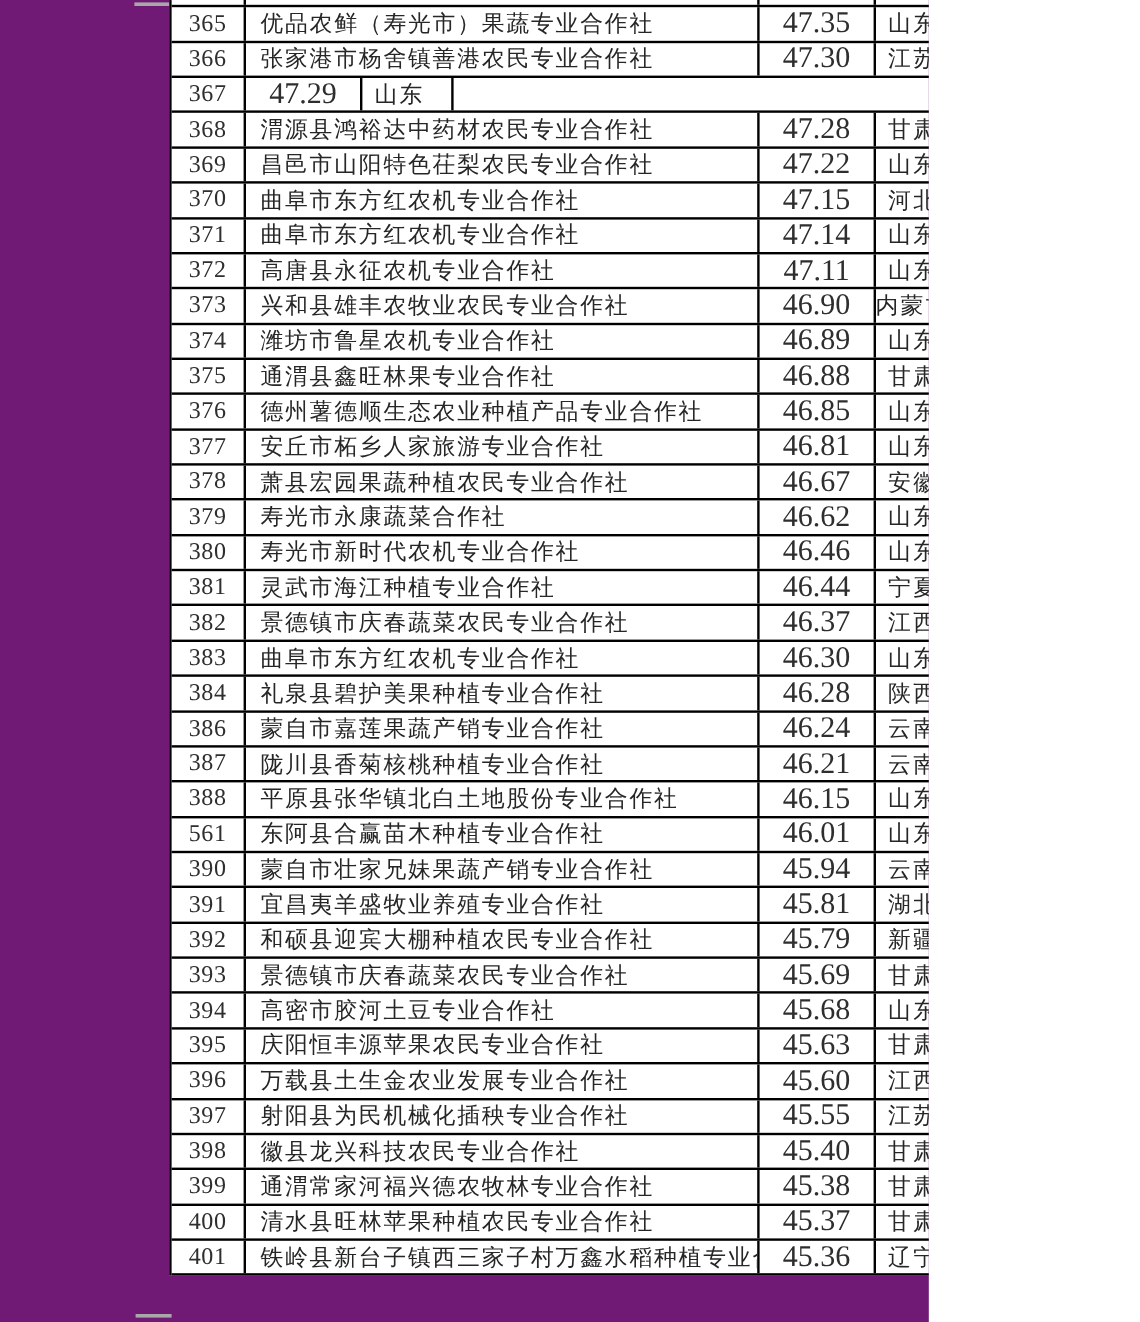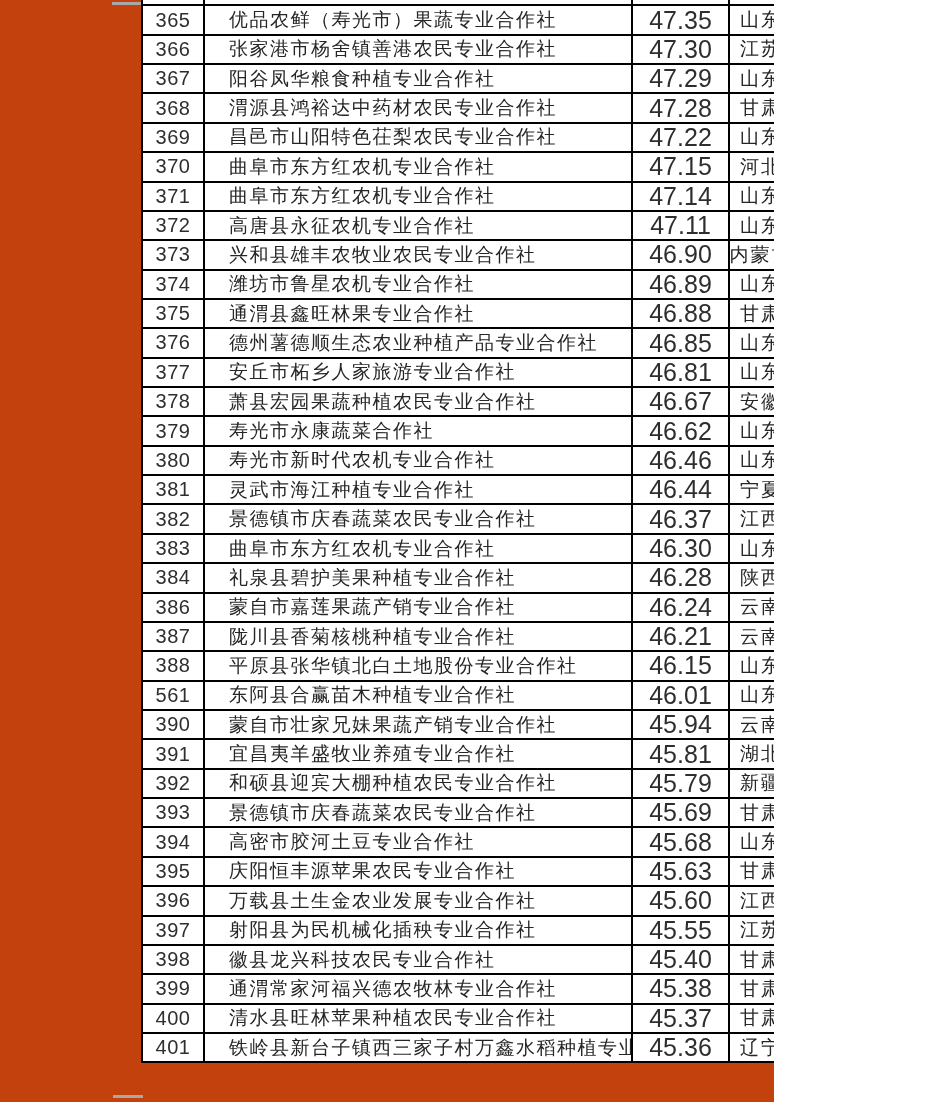--- a/index.html
+++ b/index.html
@@ -4,23 +4,23 @@
 <style>
   html, body {
     margin: 0;
     padding: 0;
     background: #ffffff;
   }
   .page {
     position: relative;
     width: 774px;
     height: 1102px;
-    background: #c2410c;
+    background: #701a75;
     overflow: hidden;
-    font-family: Liberation Sans, sans-serif;
+    font-family: Liberation Serif, serif;
     color: #242424;
   }
   
   .gray-mark {
     position: absolute;
     background: #a8a8a8;
   }
   .mark-top-left     { left: 112px; top: 2px;    width: 31px;  height: 3px; }
   .mark-top-right    { left: 806px; top: 1px;    width: 30px;  height: 3px; }
   .mark-bottom-left  { left: 113px; top: 1095px; width: 30px;  height: 3px; }
@@ -55,21 +55,21 @@
   .cell-rank {
     width: 62px;
     justify-content: center;
     font-size: 20px;
     letter-spacing: 0.5px;
     color: #2e2e2e;
   }
   .cell-name {
     width: 428px;
     justify-content: flex-start;
-    padding-left: 24px;
+    padding-left: 12px;
     font-size: 19px;
     letter-spacing: 1.5px;
     color: #262626;
   }
   .cell-score {
     width: 97px;
     justify-content: center;
     font-size: 25px;
     color: #2e2e2e;
   }
@@ -110,21 +110,20 @@
 
     <div class="trow">
       <div class="cell cell-rank">366</div>
       <div class="cell cell-name">张家港市杨舍镇善港农民专业合作社</div>
       <div class="cell cell-score">47.30</div>
       <div class="cell cell-province">江苏</div>
     </div>
 
     <div class="trow">
       <div class="cell cell-rank">367</div>
-      <div class="cell cell-name">阳谷凤华粮食种植专业合作社</div>
       <div class="cell cell-score">47.29</div>
       <div class="cell cell-province">山东</div>
     </div>
 
     <div class="trow">
       <div class="cell cell-rank">368</div>
       <div class="cell cell-name">渭源县鸿裕达中药材农民专业合作社</div>
       <div class="cell cell-score">47.28</div>
       <div class="cell cell-province">甘肃</div>
     </div>

